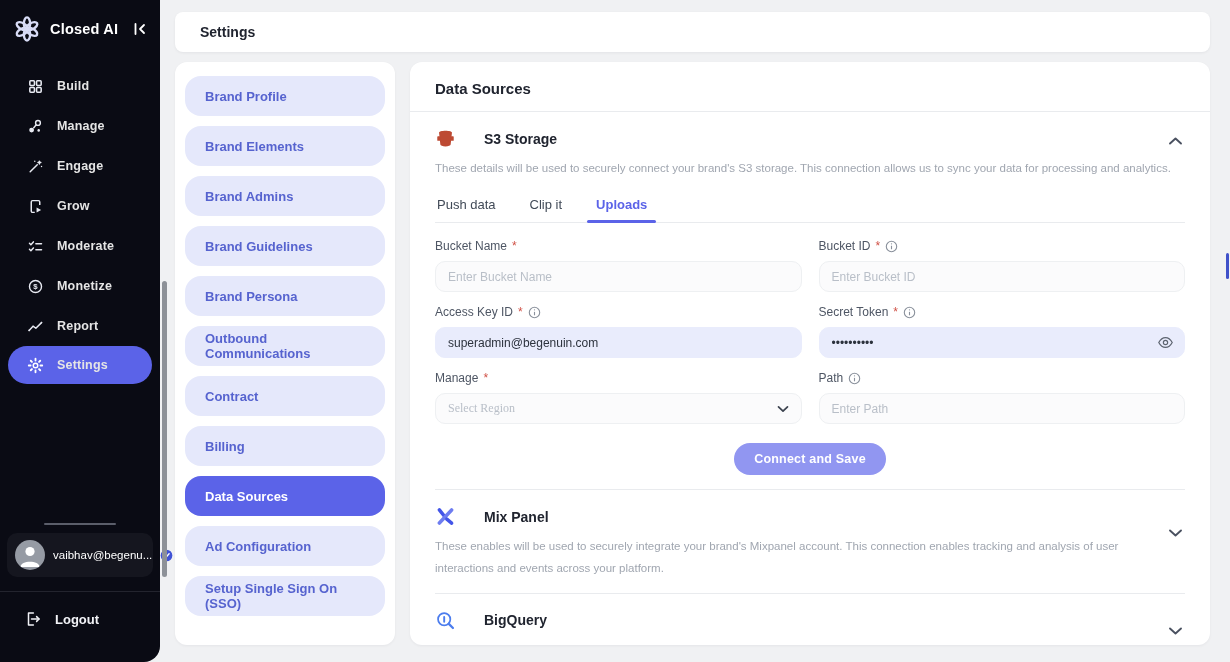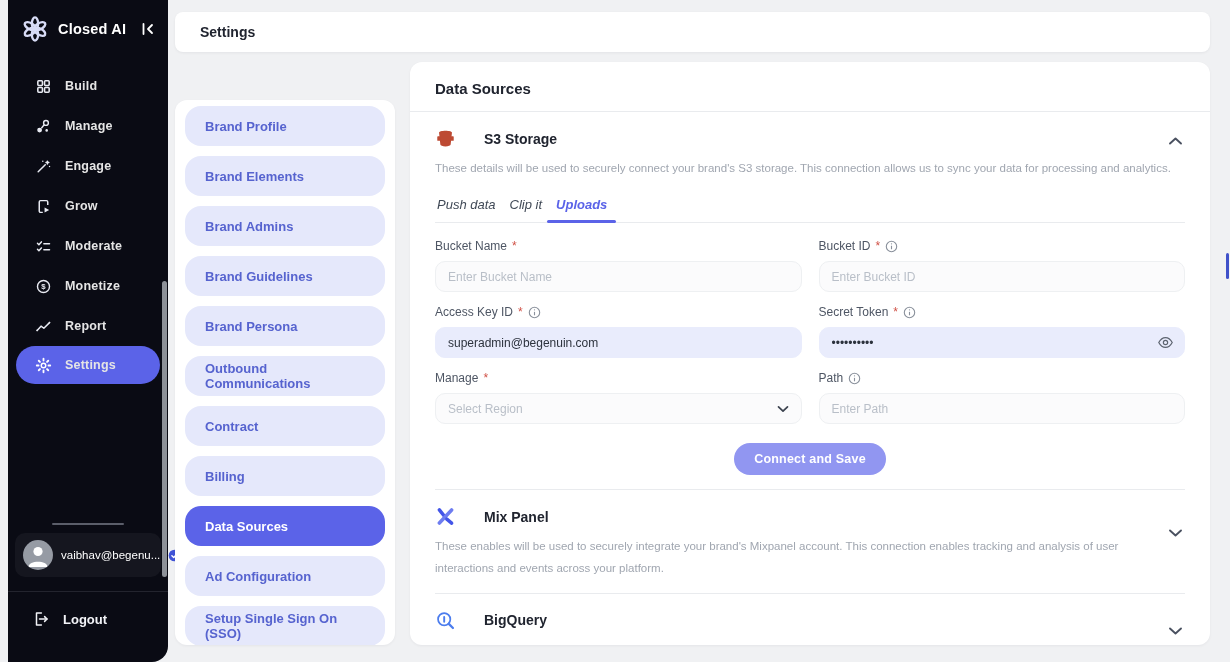--- a/index.html
+++ b/index.html
@@ -1,20 +1,20 @@
 <!DOCTYPE html>
 <html><head>
 <meta charset="utf-8">
 <style>
   * { margin:0; padding:0; box-sizing:border-box; }
   html,body { width:1230px; height:662px; overflow:hidden; }
   body { font-family:"Liberation Sans", sans-serif; background:#f0f1f3; position:relative; }
 
   
-  .sidebar { position:absolute; left:8px; top:0; width:160px; height:662px;
+  .sidebar { position:absolute; left:0; top:0; width:160px; height:662px;
              background:#0a0b14; border-radius:0 0 16px 0; display:flex; flex-direction:column; }
   .sb-head { display:flex; align-items:center; padding:14px 12px 10px 12px; gap:8px; }
   .sb-brand { color:#fff; font-size:14.5px; font-weight:700; flex:1; letter-spacing:.2px; }
   .sb-collapse { cursor:pointer; display:flex; align-items:center; }
   .nav { margin-top:12px; }
   .nav-item { height:40px; display:flex; align-items:center; gap:13px; padding:0 0 0 26px;
               cursor:pointer; }
   .nav-item .nicon { width:18px; height:18px; display:flex; align-items:center; justify-content:center; }
   .nav-item .nlabel { color:#e5e5e5; font-size:12.5px; font-weight:600; letter-spacing:.2px; }
   .nav-item.active { background:#5b63e8; border-radius:999px; margin:0 8px; padding-left:18px; height:38px; }
@@ -30,57 +30,57 @@
   .logout .llabel { color:#f2f3f7; font-size:13px; font-weight:600; }
 
   
   .content { position:absolute; left:160px; top:0; right:0; bottom:0; padding:12px 20px 7px 15px; }
   .topbar { background:#fff; border-radius:8px; height:40px; display:flex; align-items:center;
             padding:0 25px; box-shadow:0 1px 3px rgba(20,24,40,.06); }
   .topbar-title { font-size:14px; font-weight:700; color:#20242f; }
   .content-row { display:flex; gap:15px; margin-top:10px; height:583px; }
 
   
-  .snav { width:220px; background:#fff; border-radius:12px; padding:6px 10px;
-          box-shadow:0 1px 3px rgba(20,24,40,.05); overflow:hidden;margin-top:38px; }
+  .snav { width:220px; background:#fff; border-radius:12px; padding:14px 10px;
+          box-shadow:0 1px 3px rgba(20,24,40,.05); overflow:hidden; }
   .pill { height:40px; border-radius:16px; background:#e5e8fb; color:#5663cf;
           font-size:13px; font-weight:600; display:flex; align-items:center;
           padding:0 10px 0 20px; margin-bottom:10px; cursor:pointer; }
   .pill.active { background:#5b63e8; color:#fff; }
 
   
   .main-card { flex:1; background:#fff; border-radius:12px; padding:18px 25px 0 25px;
                box-shadow:0 1px 3px rgba(20,24,40,.05); overflow:hidden; }
   .mc-title { font-size:15px; font-weight:700; color:#20242f; }
   .mc-div { height:1px; background:#e9ebee; margin:14px -25px 0 -25px; }
   .sec-div { height:1px; background:#e9ebee; margin:14px 0 0 0; }
 
   .sec-head { display:flex; align-items:center; gap:28px; margin-top:16px; position:relative; }
   .sec-title { font-size:14px; font-weight:700; color:#20242f; }
   .sec-chevron { position:absolute; right:2px; top:8px; cursor:pointer; }
   .sec-desc { font-size:11.5px; color:#a0a6b0; margin-top:9px; line-height:1.85; max-width:745px; }
 
-  .tabs { display:flex; gap:14px; margin-top:14px; border-bottom:1px solid #e9ebee; padding:0 2px;font-style:italic; }
+  .tabs { display:flex; gap:34px; margin-top:14px; border-bottom:1px solid #e9ebee; padding:0 2px; }
   .tab { font-size:13px; color:#414a57; font-weight:500; padding:4px 0 10px 0; cursor:pointer; position:relative; }
   .tab.active { color:#5b63e8; font-weight:700; }
   .tab.active::after { content:""; position:absolute; left:-9px; right:-9px; bottom:-1px;
                        height:3px; border-radius:3px; background:#5b63e8; }
 
   .form-grid { display:grid; grid-template-columns:1fr 1fr; column-gap:17px; margin-top:16px; }
   .field { margin-bottom:13px; }
   .flabel { display:flex; align-items:center; gap:5px; font-size:12px; color:#4e5664; margin-bottom:8px; }
   .req { color:#d05146; }
   .finput, .select-box { width:100%; height:31px; border:1px solid #eef0f2; background:#fbfbfc;
             border-radius:10px; padding:0 12px; font-size:12px; color:#2c323d;
             font-family:"Liberation Sans", sans-serif; outline:none; }
   .finput::placeholder { color:#b9bfc8; }
   .finput.filled { background:#e9ecfc; border-color:#e9ecfc; }
   .input-wrap { position:relative; }
   .input-icon-right { position:absolute; right:11px; top:7px; cursor:pointer; }
-  .select-box { display:flex; align-items:center; justify-content:space-between; cursor:pointer; }
+  .select-box { display:flex; align-items:center; justify-content:space-between; cursor:pointer;font-family:Liberation Serif, serif; }
   .select-placeholder { color:#b9bfc8; font-size:12px; }
 
   .btn-row { display:flex; justify-content:center; margin-top:6px; }
   .btn-primary { background:#9196f1; color:#fff; border:none; border-radius:18px;
                  font-size:12.5px; font-weight:700; padding:9px 20px; cursor:pointer;
                  font-family:"Liberation Sans", sans-serif; letter-spacing:.2px; }
 
   
   .scroll-left { position:absolute; left:162px; top:281px; width:5px; height:296px;
                  background:#8d9198; border-radius:3px; }

